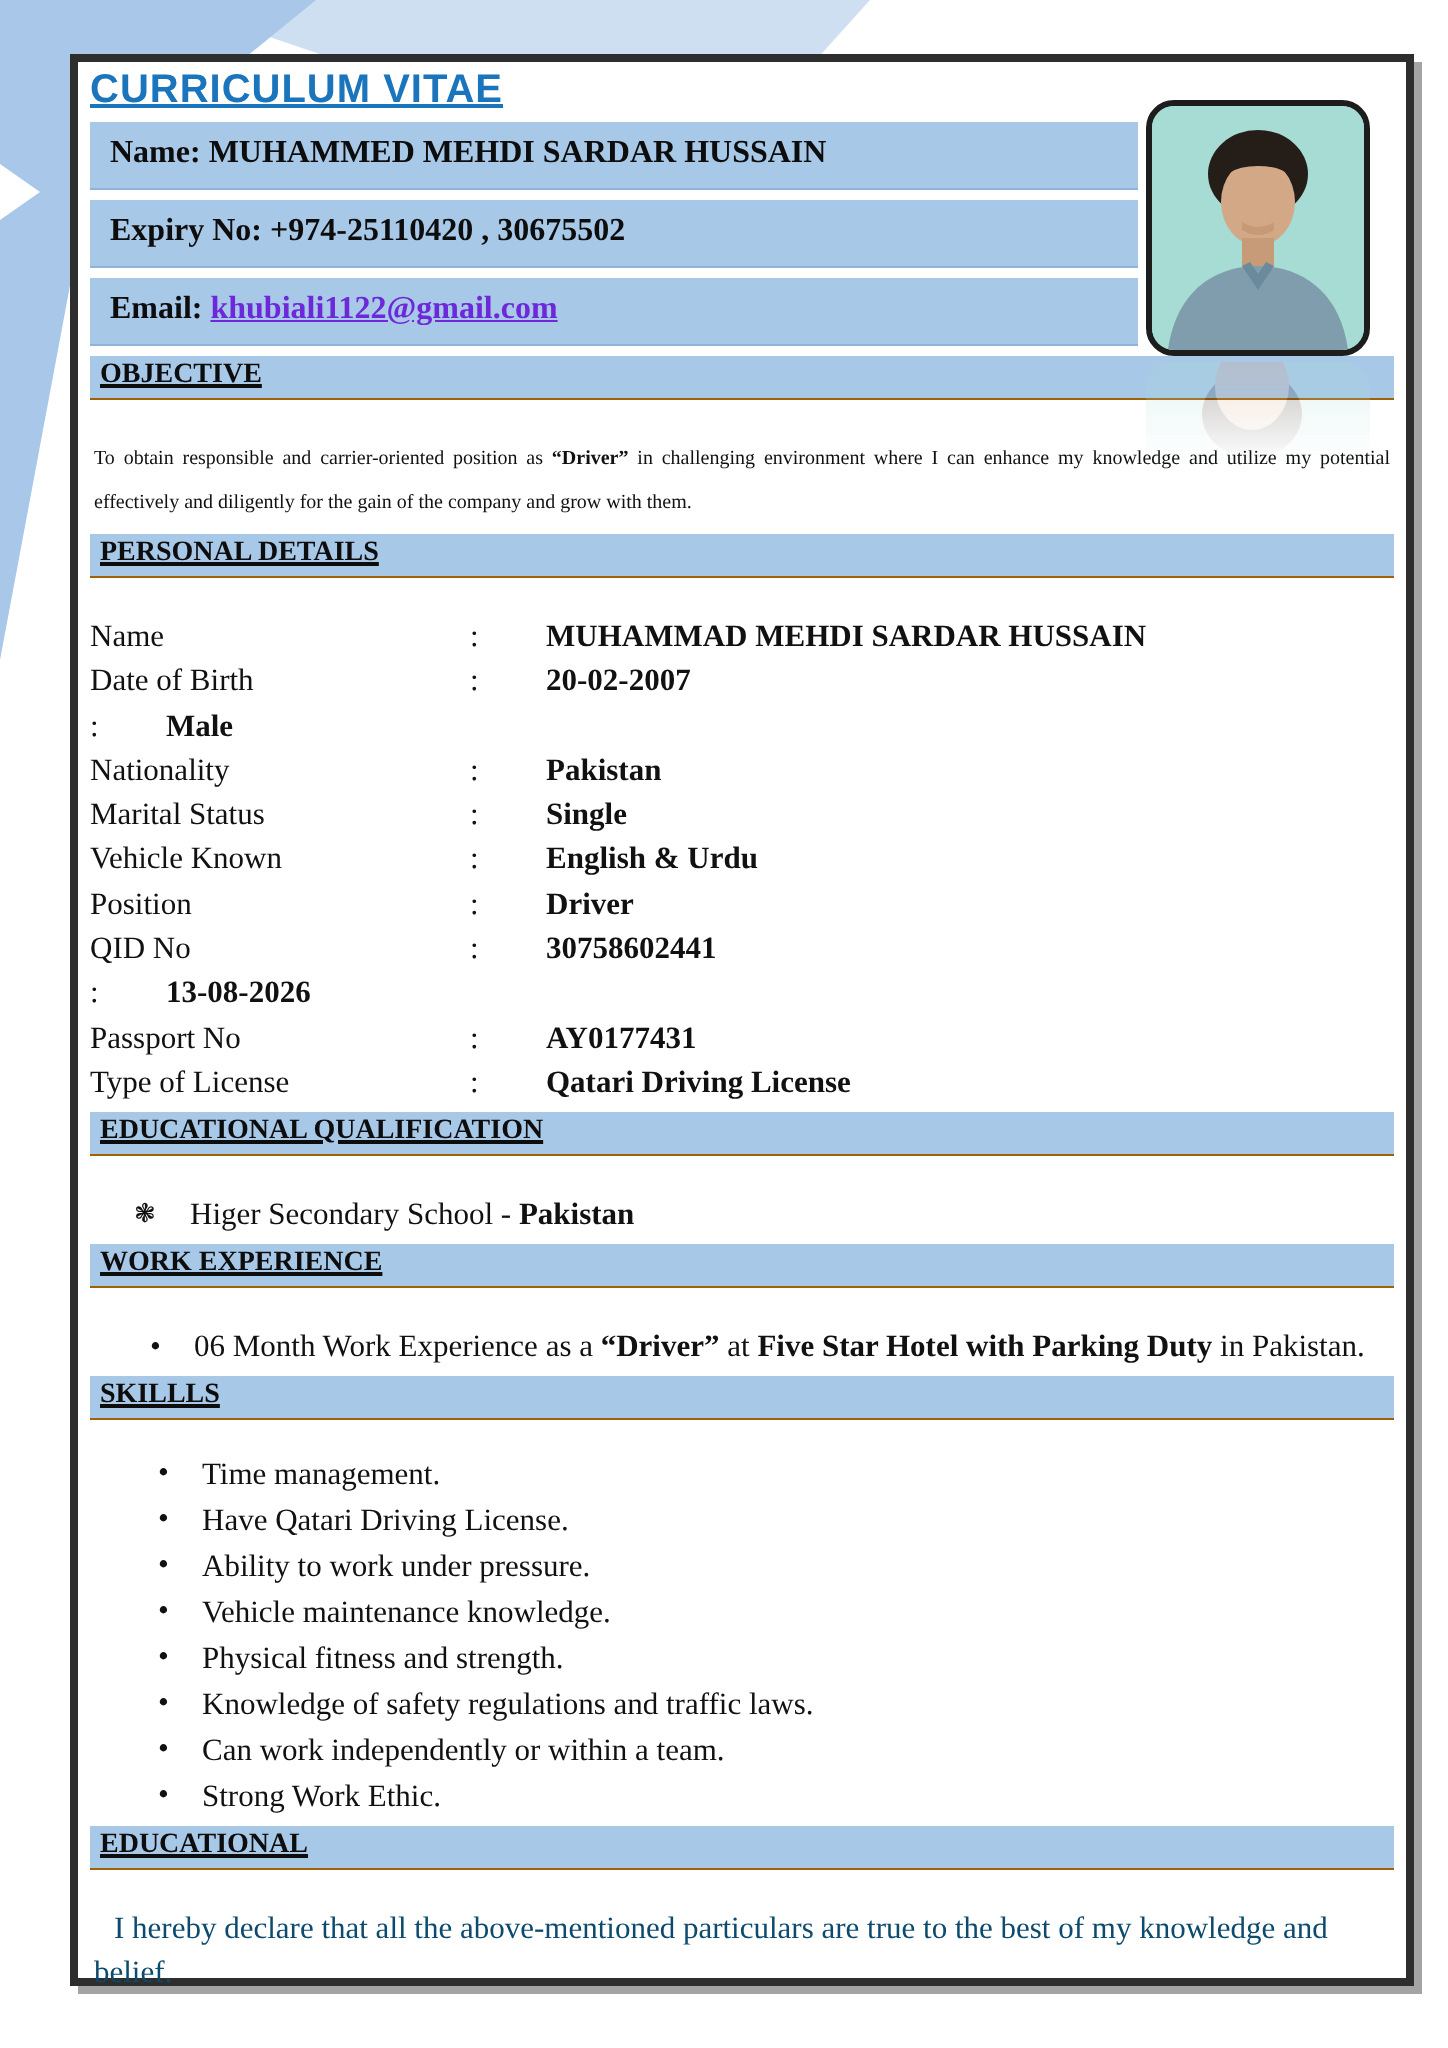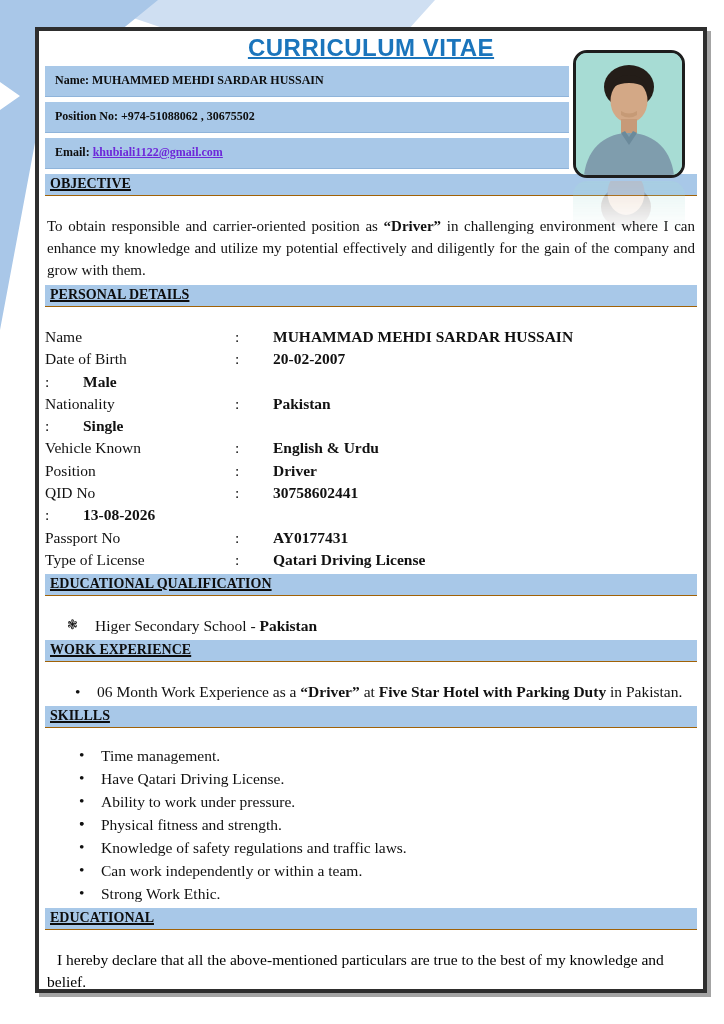--- a/index.html
+++ b/index.html
@@ -22,31 +22,31 @@
   }
   
   .doc{
     position:absolute;left:35px;top:27px;width:672px;height:966px;
     box-sizing:border-box;background:#ffffff;
     border:4px solid #2e2e2e;
     box-shadow:4px 4px 0 rgba(125,125,125,.7);
   }
   .inner{position:relative;height:100%;box-sizing:border-box;padding:2px 6px 0 6px;}
   .cv-title{
-    text-align:center;margin:1px 0 4px 0;
+    margin:1px 0 4px 0;
     font-family:"Liberation Sans", sans-serif;
-    font-weight:800;font-size:24px;letter-spacing:.5px;
+    font-weight:800;font-size:20px;letter-spacing:.5px;
     color:#1b75bc;text-decoration:underline;
     text-decoration-thickness:2px;
   }
   
   .hdr-row{
     width:504px;background:#a8c8e8;
     padding:7px 10px 8px 10px;margin-bottom:5px;
-    font-weight:bold;font-size:12px;color:#0d0d0d;
+    font-weight:bold;font-size:16px;color:#0d0d0d;
     border-bottom:1px solid #8fb4da;
   }
   .hdr-row a{color:#6d28d9;font-weight:bold;text-decoration:underline;cursor:pointer;}
   
   .photo{
     position:absolute;top:19px;right:18px;width:106px;height:122px;
     border:3px solid #1d1d1d;border-radius:14px;overflow:hidden;
     background:#a7dcd4;z-index:5;
   }
   .photo-reflection{
@@ -58,34 +58,34 @@
   }
   .photo svg,.photo-reflection svg{display:block;}
   
   .section-bar{
     background:#a8c8e8;margin:3px 0 19px 0;padding:2px 5px 3px 5px;
     font-size:14px;font-weight:bold;color:#0d0d0d;
     border-bottom:1px solid #a16207;
   }
   .section-bar span{text-decoration:underline;text-decoration-thickness:1.5px;}
   
-  .para{font-size:15px;line-height:22px;text-align:justify;margin:3px 2px 4px 2px;color:#111;}
+  .para{font-size:10px;line-height:22px;text-align:justify;margin:3px 2px 4px 2px;color:#111;}
   .pd-row{display:flex;font-size:15.5px;line-height:22.3px;color:#111;align-items:center;}
   .pd-label{width:190px;}
   .pd-colon{width:38px;}
   .pd-value{font-weight:bold;}
   .bullet-row{position:relative;font-size:15.5px;line-height:22px;margin:2px 0 3px 0;color:#111;}
   .edu-row{padding-left:50px;}
   .edu-row .blt{position:absolute;left:22px;top:-1px;font-size:13px;}
   .work-row{padding-left:52px;padding-right:4px;text-align:justify;}
   .work-row .blt{position:absolute;left:30px;}
   .skill-item{position:relative;padding-left:56px;font-size:15.5px;line-height:17px;margin:0 0 6px 0;color:#111;}
   .skill-item .blt{position:absolute;left:34px;top:-1px;}
   .skills-list{margin-top:6px;}
-  .decl-para{font-size:15.5px;line-height:22px;margin:4px 2px 0 2px;max-width:640px;text-indent:10px;color:#000000;}
+  .decl-para{font-size:15.5px;line-height:22px;margin:4px 2px 0 2px;max-width:640px;text-indent:10px;color:#0c4a6e;}
   .signature{
     margin:30px 10px 0 0;text-align:right;
     font-family:"Liberation Sans", sans-serif;
     font-weight:800;font-size:17px;letter-spacing:.3px;color:#1b75bc;
   }
   b,.bold{font-weight:bold;}
 </style>
 </head>
 <body>
 
@@ -117,22 +117,22 @@
         <rect x="45" y="66" width="16" height="14" fill="#c79a78"></rect>
         <path d="M8,122 C12,92 32,80 53,80 C74,80 94,92 98,122 Z" fill="#7f9dad"></path>
       </svg>
     </div>
 
     <div class="hdr-row">
       <span>Name:</span>
       <span>MUHAMMED MEHDI SARDAR HUSSAIN</span>
     </div>
     <div class="hdr-row">
-      <span>Position No:</span>
-      <span>+974-51088062 , 30675502</span>
+      <span>Expiry No:</span>
+      <span>+974-25110420 , 30675502</span>
     </div>
     <div class="hdr-row">
       <span>Email:</span>
       <a>khubiali1122@gmail.com</a>
     </div>
 
     <div class="section-bar">
       <span>OBJECTIVE</span>
     </div>
     <div class="para"><span>To obtain responsible and carrier-oriented position as </span><b>“Driver”</b><span> in challenging environment where I can enhance my knowledge and utilize my potential effectively and diligently for the gain of the company and grow with them.</span></div>
@@ -154,20 +154,21 @@
       <div class="pd-row">
           <span class="pd-colon">:</span>
           <span class="pd-value">Male</span>
         </div>
       <div class="pd-row">
           <span class="pd-label">Nationality</span>
           <span class="pd-colon">:</span>
           <span class="pd-value">Pakistan</span>
         </div>
       <div class="pd-row">
+          <span class="pd-label">Marital Status</span>
           <span class="pd-colon">:</span>
           <span class="pd-value">Single</span>
         </div>
       <div class="pd-row">
           <span class="pd-label">Vehicle Known</span>
           <span class="pd-colon">:</span>
           <span class="pd-value">English &amp; Urdu</span>
         </div>
       <div class="pd-row">
           <span class="pd-label">Position</span>
@@ -209,21 +210,21 @@
       <span class="blt">•</span><span>06 Month Work Experience as a </span><b>“Driver”</b><span> at </span><b>Five Star Hotel with Parking Duty</b><span> in Pakistan.</span>
     </div>
 
     <div class="section-bar">
       <span>SKILLLS</span>
     </div>
     <div class="skills-list">
       <div class="skill-item"><span class="blt">•</span><span>Time management.</span></div>
       <div class="skill-item"><span class="blt">•</span><span>Have Qatari Driving License.</span></div>
       <div class="skill-item"><span class="blt">•</span><span>Ability to work under pressure.</span></div>
-      <div class="skill-item"><span class="blt">•</span></div>
+      <div class="skill-item"><span class="blt">•</span><span>Vehicle maintenance knowledge.</span></div>
       <div class="skill-item"><span class="blt">•</span><span>Physical fitness and strength.</span></div>
       <div class="skill-item"><span class="blt">•</span><span>Knowledge of safety regulations and traffic laws.</span></div>
       <div class="skill-item"><span class="blt">•</span><span>Can work independently or within a team.</span></div>
       <div class="skill-item"><span class="blt">•</span><span>Strong Work Ethic.</span></div>
     </div>
 
     <div class="section-bar">
       <span>EDUCATIONAL</span>
     </div>
     <div class="decl-para">I hereby declare that all the above-mentioned particulars are true to the best of my knowledge and belief.</div>

